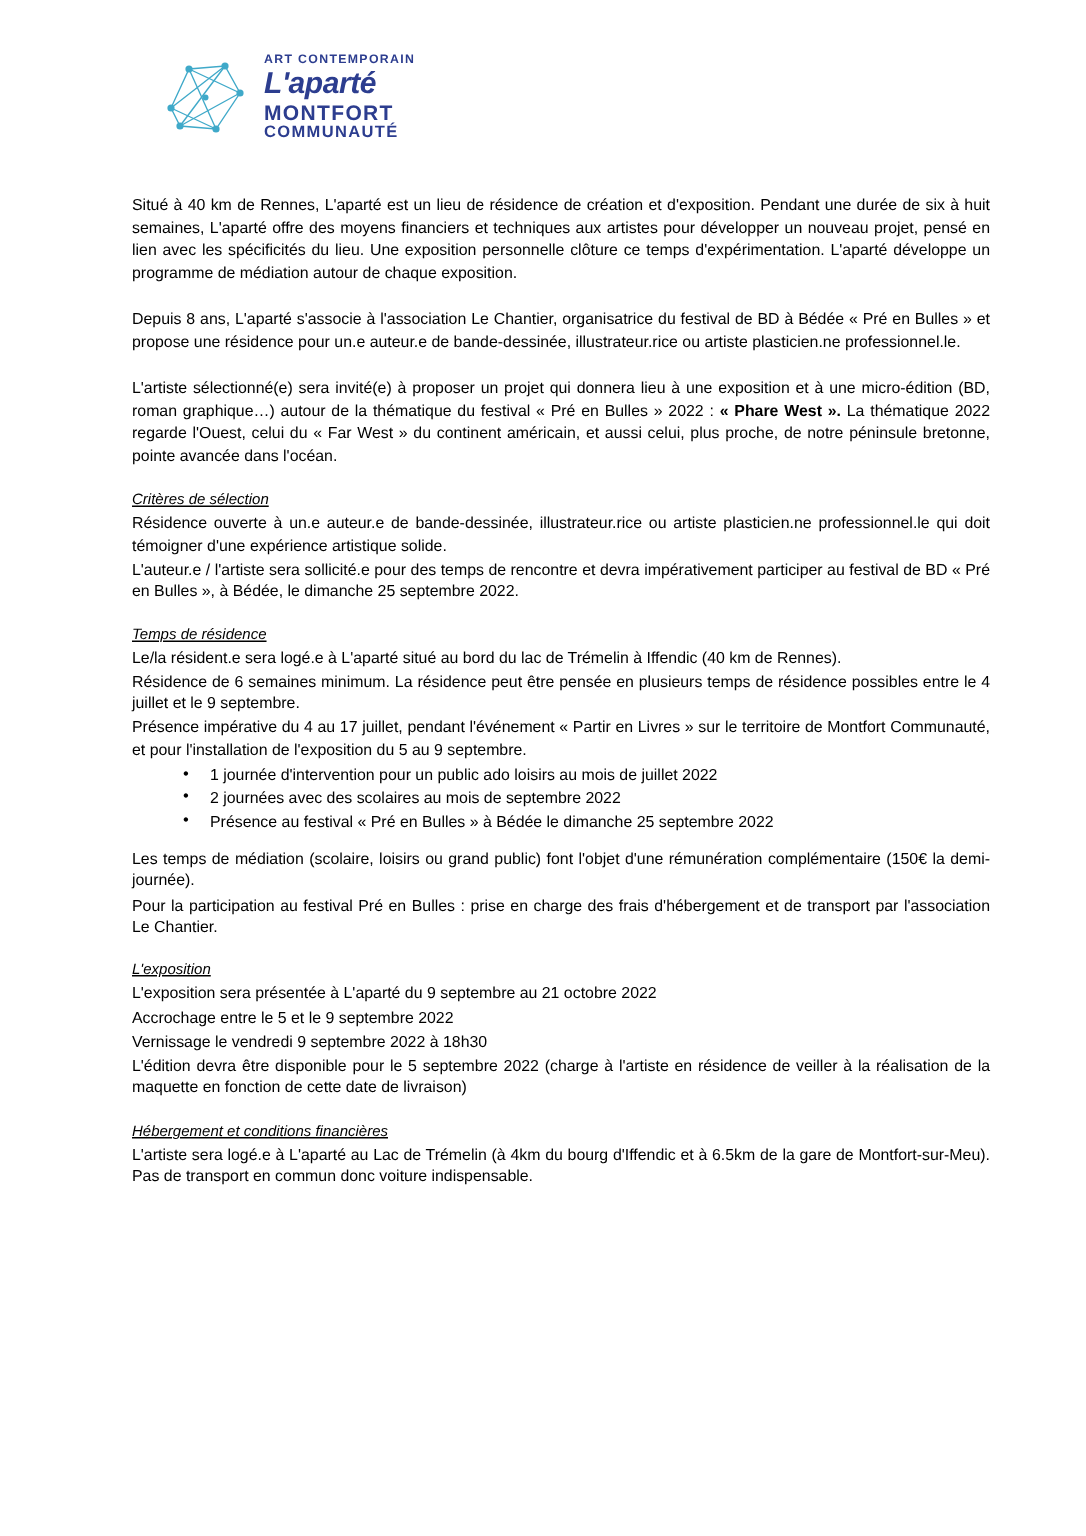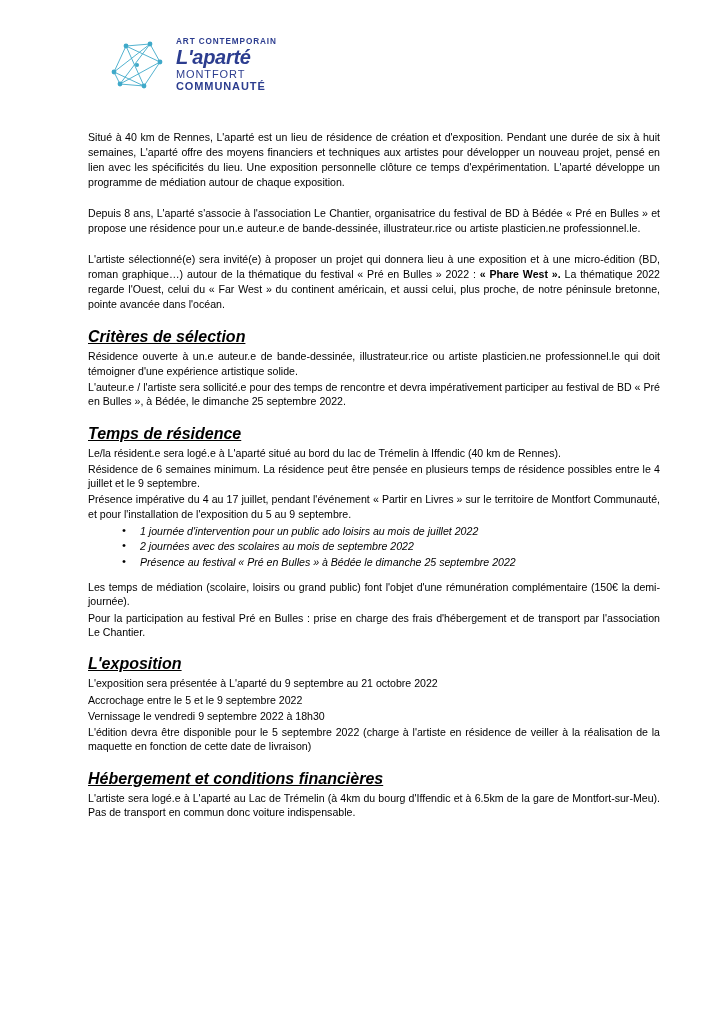--- a/index.html
+++ b/index.html
@@ -48,24 +48,24 @@
   }
   .logo-line2 {
     font-size: 20px;
     color: #2c3d8f;
     font-weight: bold;
     font-style: italic;
     letter-spacing: -0.3px;
     margin-top: 1px;
   }
   .logo-line3 {
-    font-size: 11px;
+    font-size: 14px;
     letter-spacing: 0.9px;
     color: #2c3d8f;
-    font-weight: normal;
+    font-weight: bold;
     margin-top: 2px;
   }
   .logo-line4 {
     font-size: 11px;
     letter-spacing: 0.9px;
     color: #2c3d8f;
     font-weight: bold;
     margin-top: 1px;
   }
   h1.doc-title {
@@ -74,37 +74,36 @@
     margin: 0 0 14px 0;
     letter-spacing: -0.1px;
   }
   p.para {
     font-size: 10.6px;
     line-height: 1.42;
     text-align: justify;
     margin: 16px 0 11px 0;
   }
   h2.section {
-    font-size: 16px;
-    font-weight: bold;
+    font-size: 10px;
+    font-weight: normal;
     font-style: italic;
     text-decoration: underline;
     margin: 16px 0 3px 0;
   }
   .tight {
     font-size: 10.6px;
     line-height: 1.35;
     text-align: justify;
     margin: 0 0 2px 0;
   }
   ul.bullets {
     margin: 3px 0 10px 0;
     padding-left: 34px;
     list-style: none;
-    font-style: italic;
   }
   ul.bullets li {
     font-size: 10.6px;
     line-height: 1.45;
     position: relative;
     padding-left: 18px;
   }
   ul.bullets li::before {
     content: "\2022";
     position: absolute;

